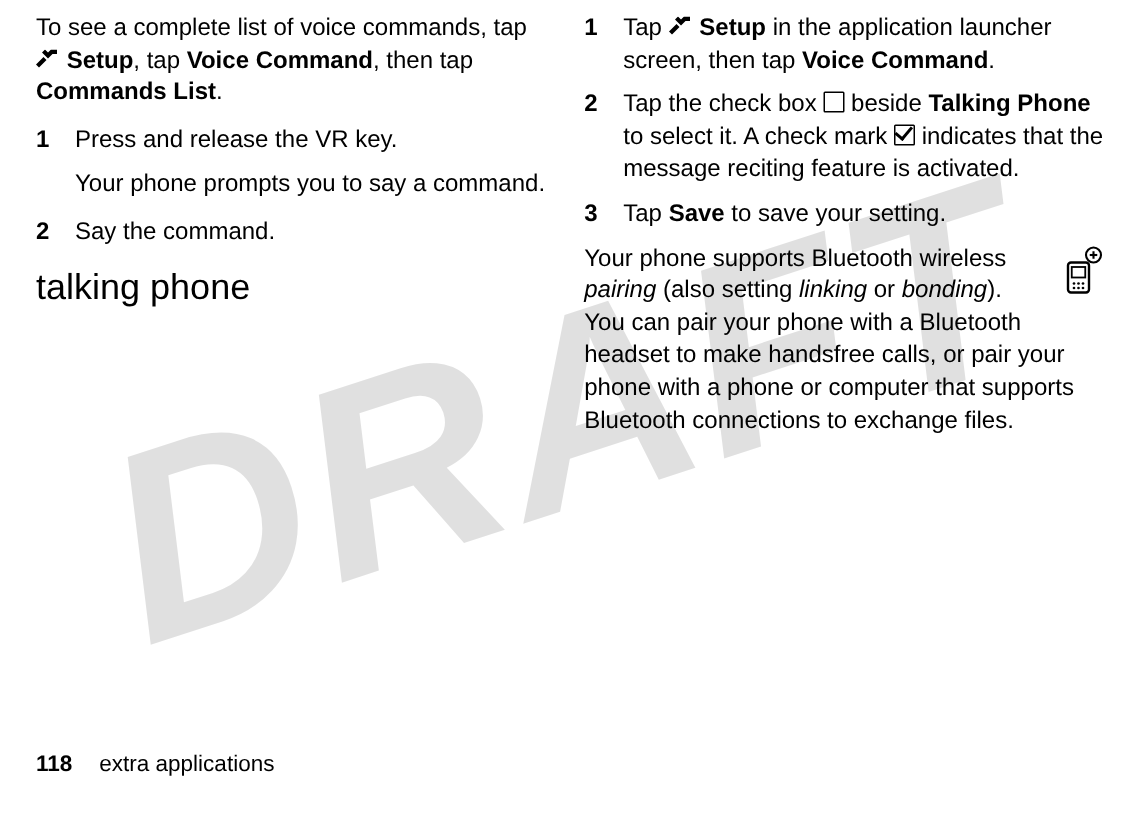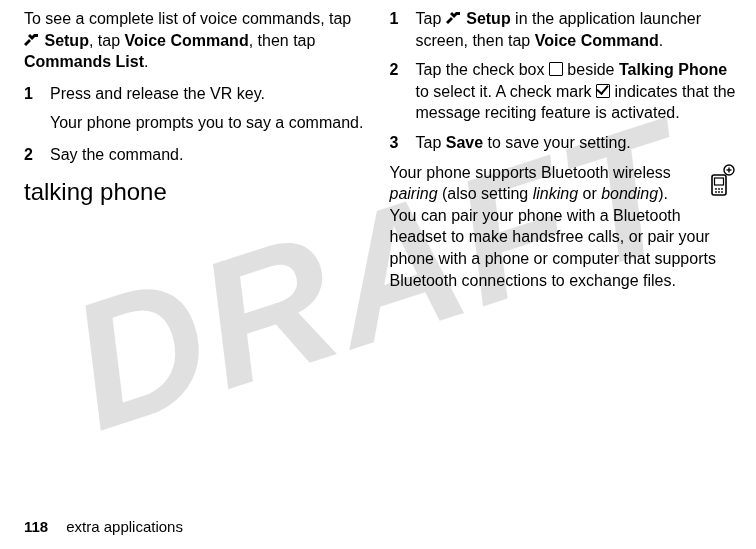--- a/index.html
+++ b/index.html
@@ -52,21 +52,21 @@
   h2.sh { font-weight: 400; font-size: 24px; margin: 10px 0 6px 0; }
   h1.bh { font-weight: 400; font-size: 30px; margin: 4px 0 8px 0; letter-spacing: 0.5px; }
   .tools-icon svg { vertical-align: -2px; }
   .chkbox { display: inline-block; width: 12px; height: 12px; border: 1.5px solid #000; vertical-align: -1px; border-radius: 1px; }
   .chkmark { display:inline-block; width:12px; height:12px; border:1.5px solid #000; vertical-align:-1px; border-radius:1px; position:relative; }
   .chkmark::after { content:""; position:absolute; left:2px; top:-2px; width:5px; height:9px; border-right:2px solid #000; border-bottom:2px solid #000; transform:rotate(40deg); }
   .bt-icon { float: right; margin: 2px 0 2px 8px; }
   .footer {
     position: absolute;
     left: 24px;
-    bottom: 14px;
+    bottom: 31px;
     font-size: 15px;
   }
   .footer .pg { font-weight: 700; margin-right: 18px; }
   .italic { font-style: italic; text-align: center; }
 </style>
 </head>
 <body>
 
 <div class="watermark">DRAFT</div>
 

